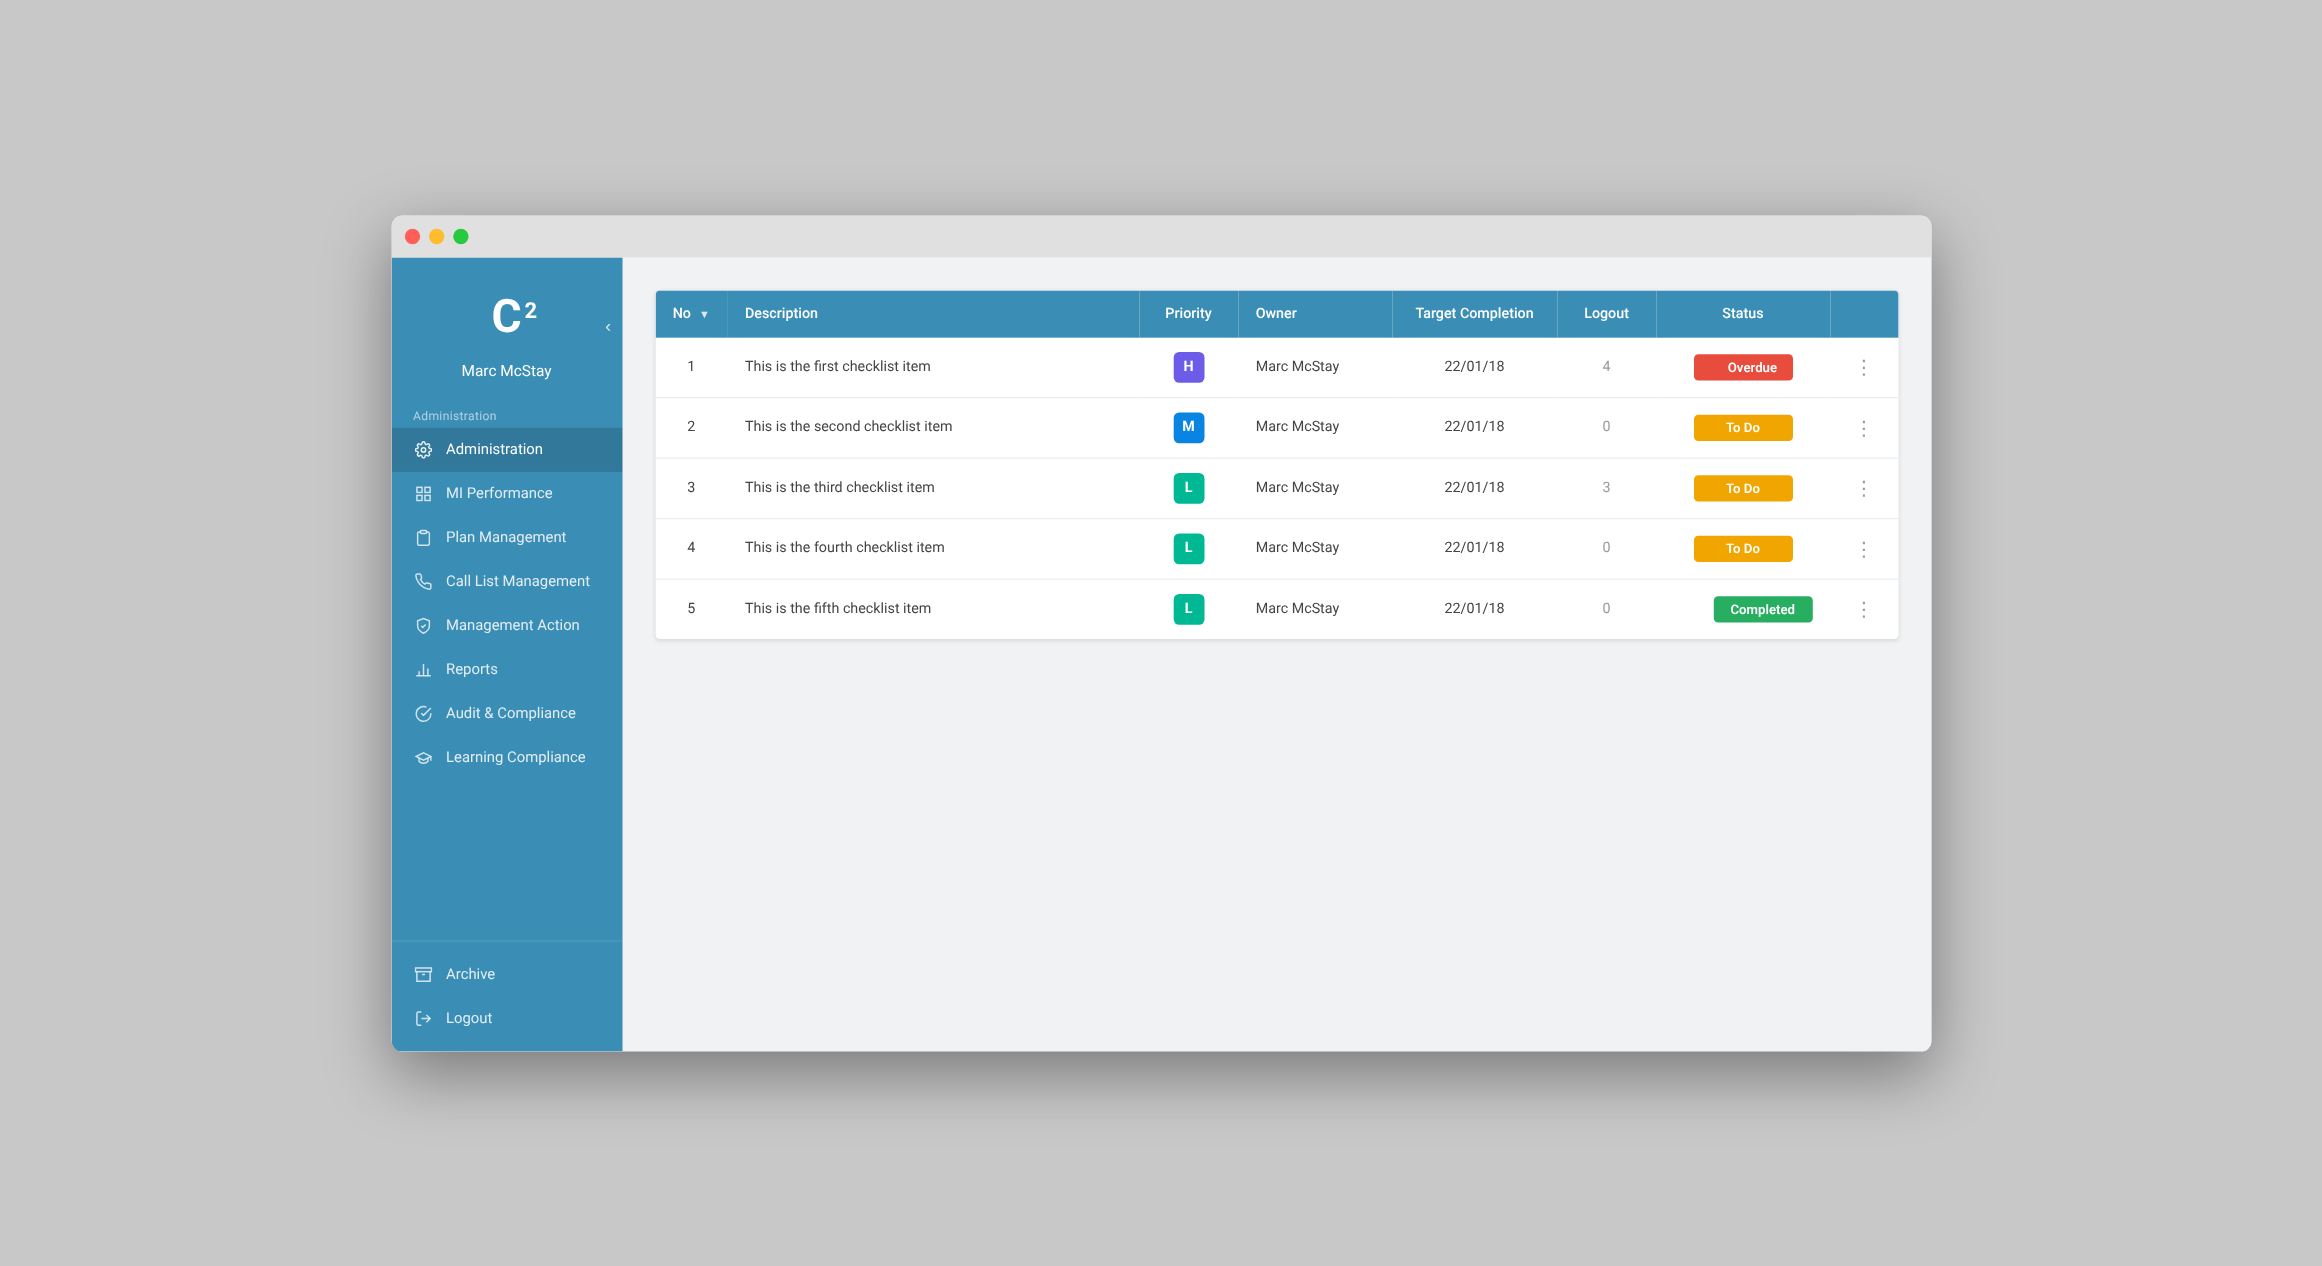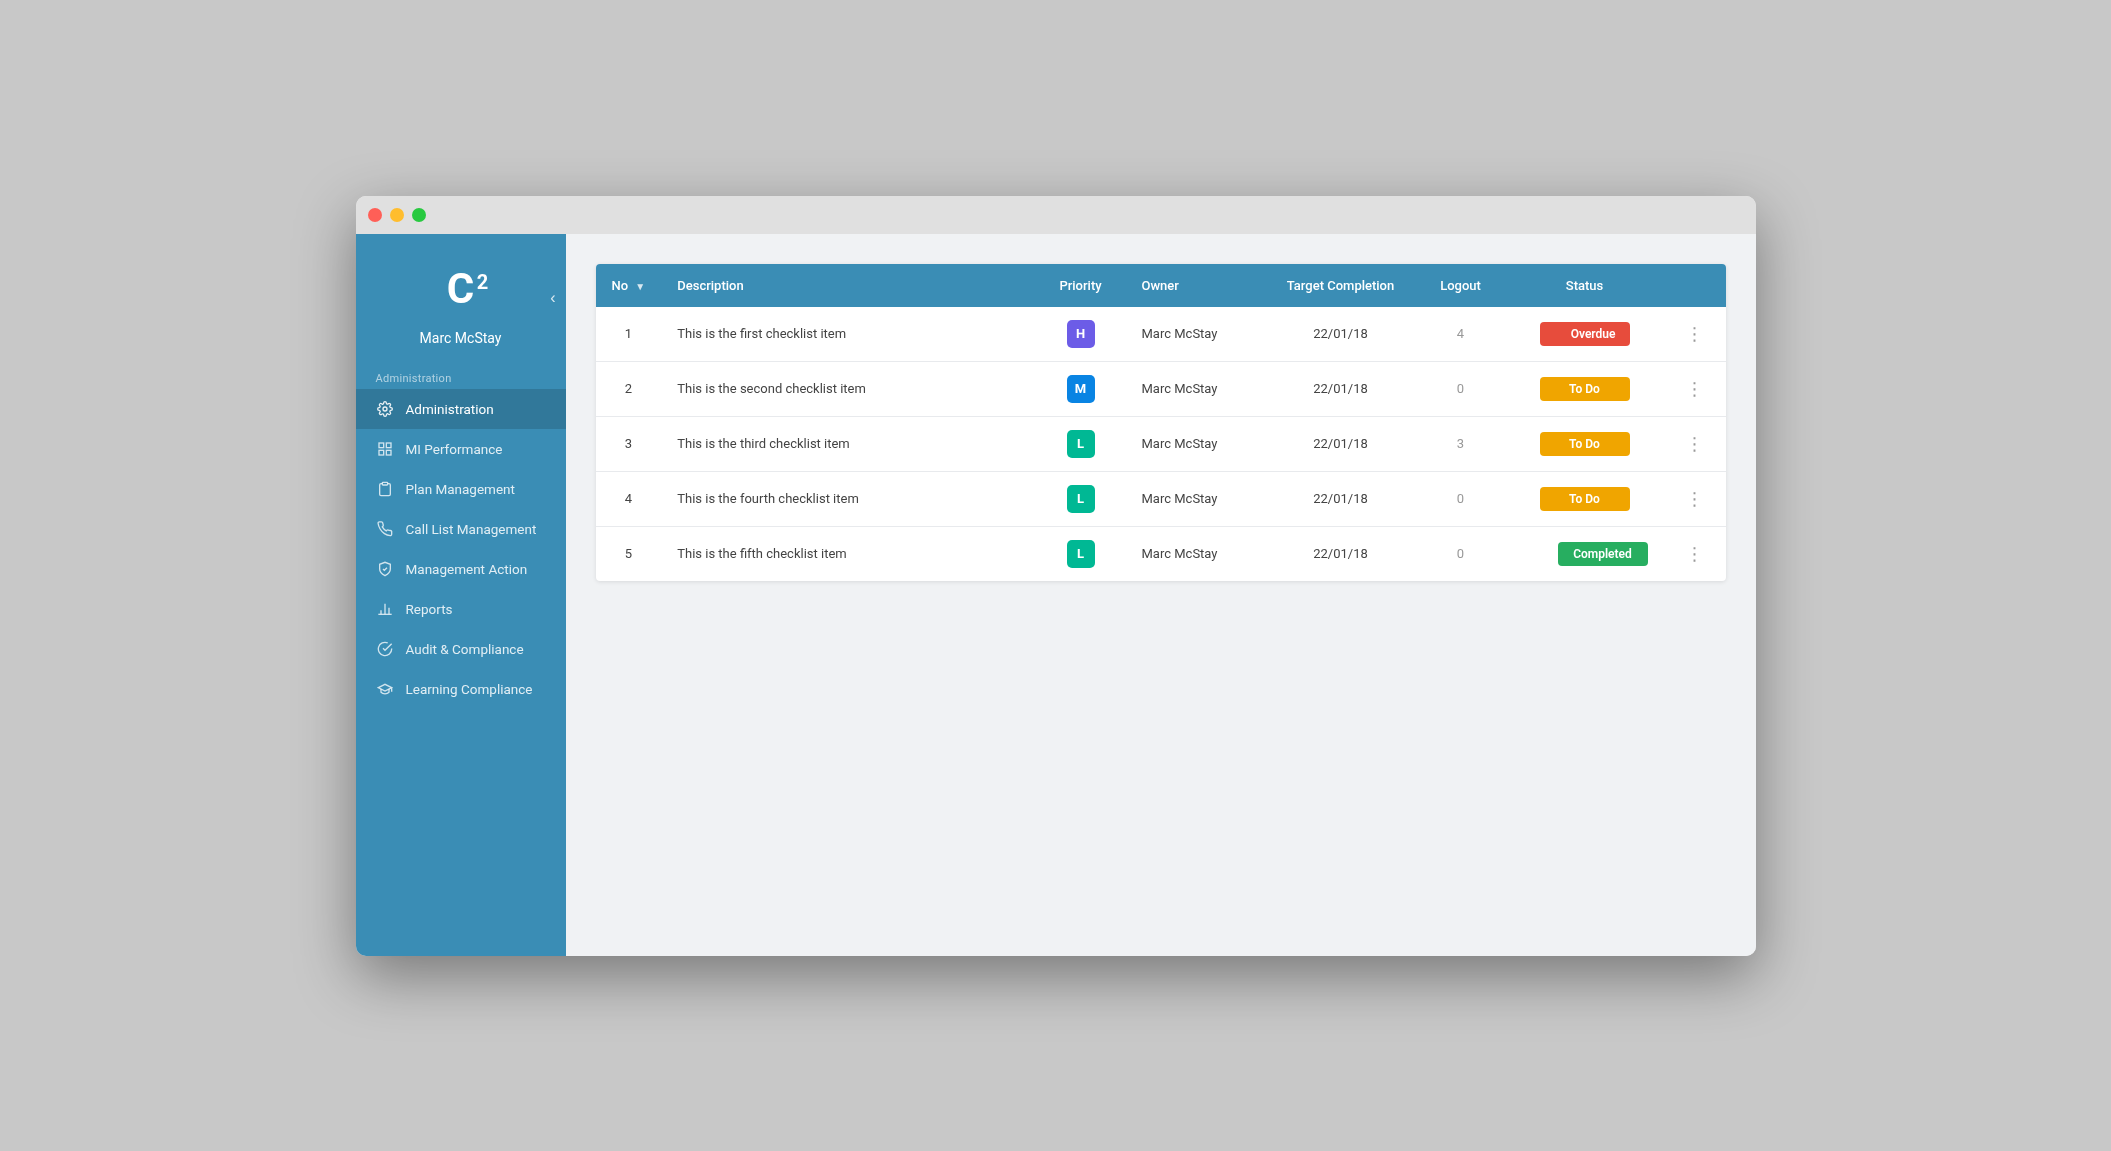--- a/index.html
+++ b/index.html
@@ -377,20 +377,42 @@
           <span class="sidebar-item-icon">
             <svg width="16" height="16" viewBox="0 0 24 24" fill="none" stroke="currentColor" stroke-width="2">
               <path d="M22 10v6M2 10l10-5 10 5-10 5z"></path>
               <path d="M6 12v5c3 3 9 3 12 0v-5"></path>
             </svg>
           </span>
           <span>Learning Compliance</span>
         </div>
       </div>
 
+      <div class="sidebar-footer">
+        <div class="sidebar-item">
+          <span class="sidebar-item-icon">
+            <svg width="16" height="16" viewBox="0 0 24 24" fill="none" stroke="currentColor" stroke-width="2">
+              <polyline points="21 8 21 21 3 21 3 8"></polyline>
+              <rect x="1" y="3" width="22" height="5"></rect>
+              <line x1="10" y1="12" x2="14" y2="12"></line>
+            </svg>
+          </span>
+          <span>Archive</span>
+        </div>
+        <div class="sidebar-item">
+          <span class="sidebar-item-icon">
+            <svg width="16" height="16" viewBox="0 0 24 24" fill="none" stroke="currentColor" stroke-width="2">
+              <path d="M9 21H5a2 2 0 0 1-2-2V5a2 2 0 0 1 2-2h4"></path>
+              <polyline points="16 17 21 12 16 7"></polyline>
+              <line x1="21" y1="12" x2="9" y2="12"></line>
+            </svg>
+          </span>
+          <span>Logout</span>
+        </div>
+      </div>
     </div>
 
     <div class="main-content">
       <div class="main-header"></div>
 
       <div class="content-area">
         <div class="data-table-container">
           <table class="data-table">
             <thead>
               <tr>

